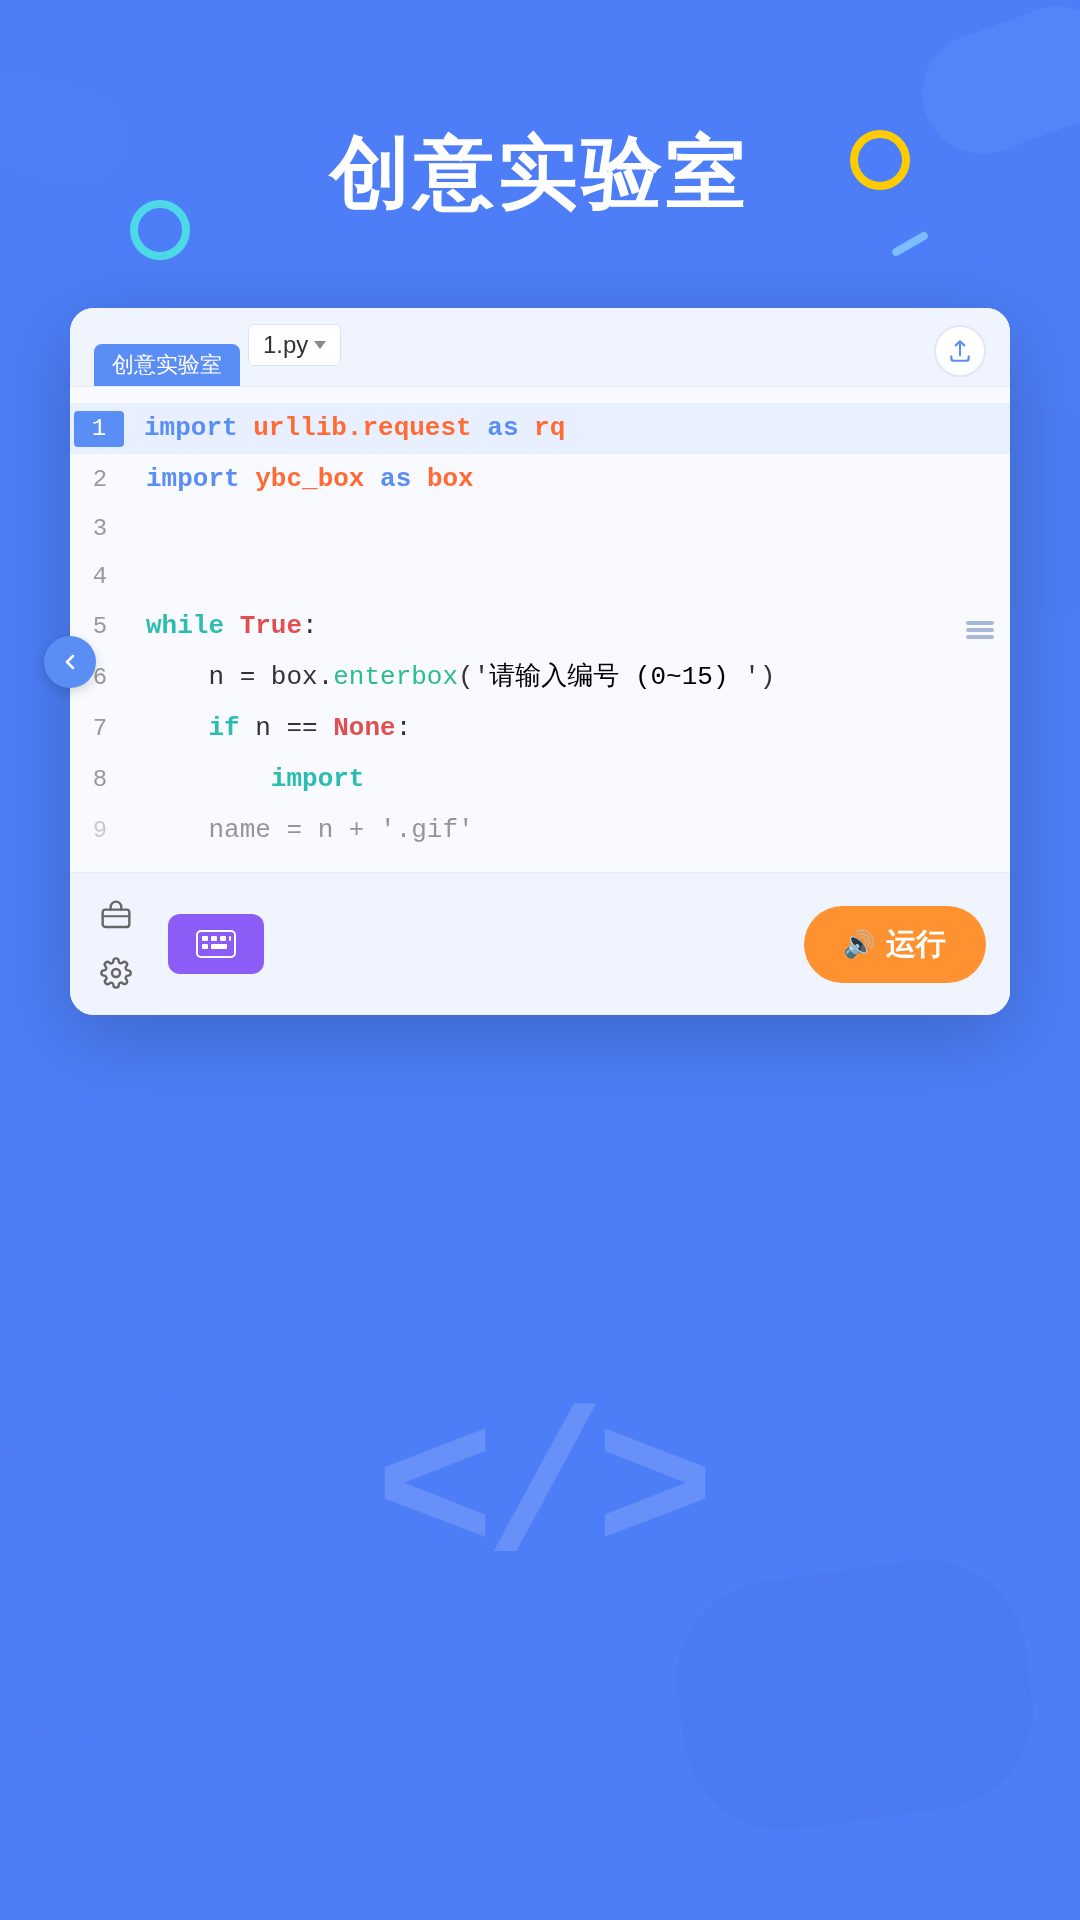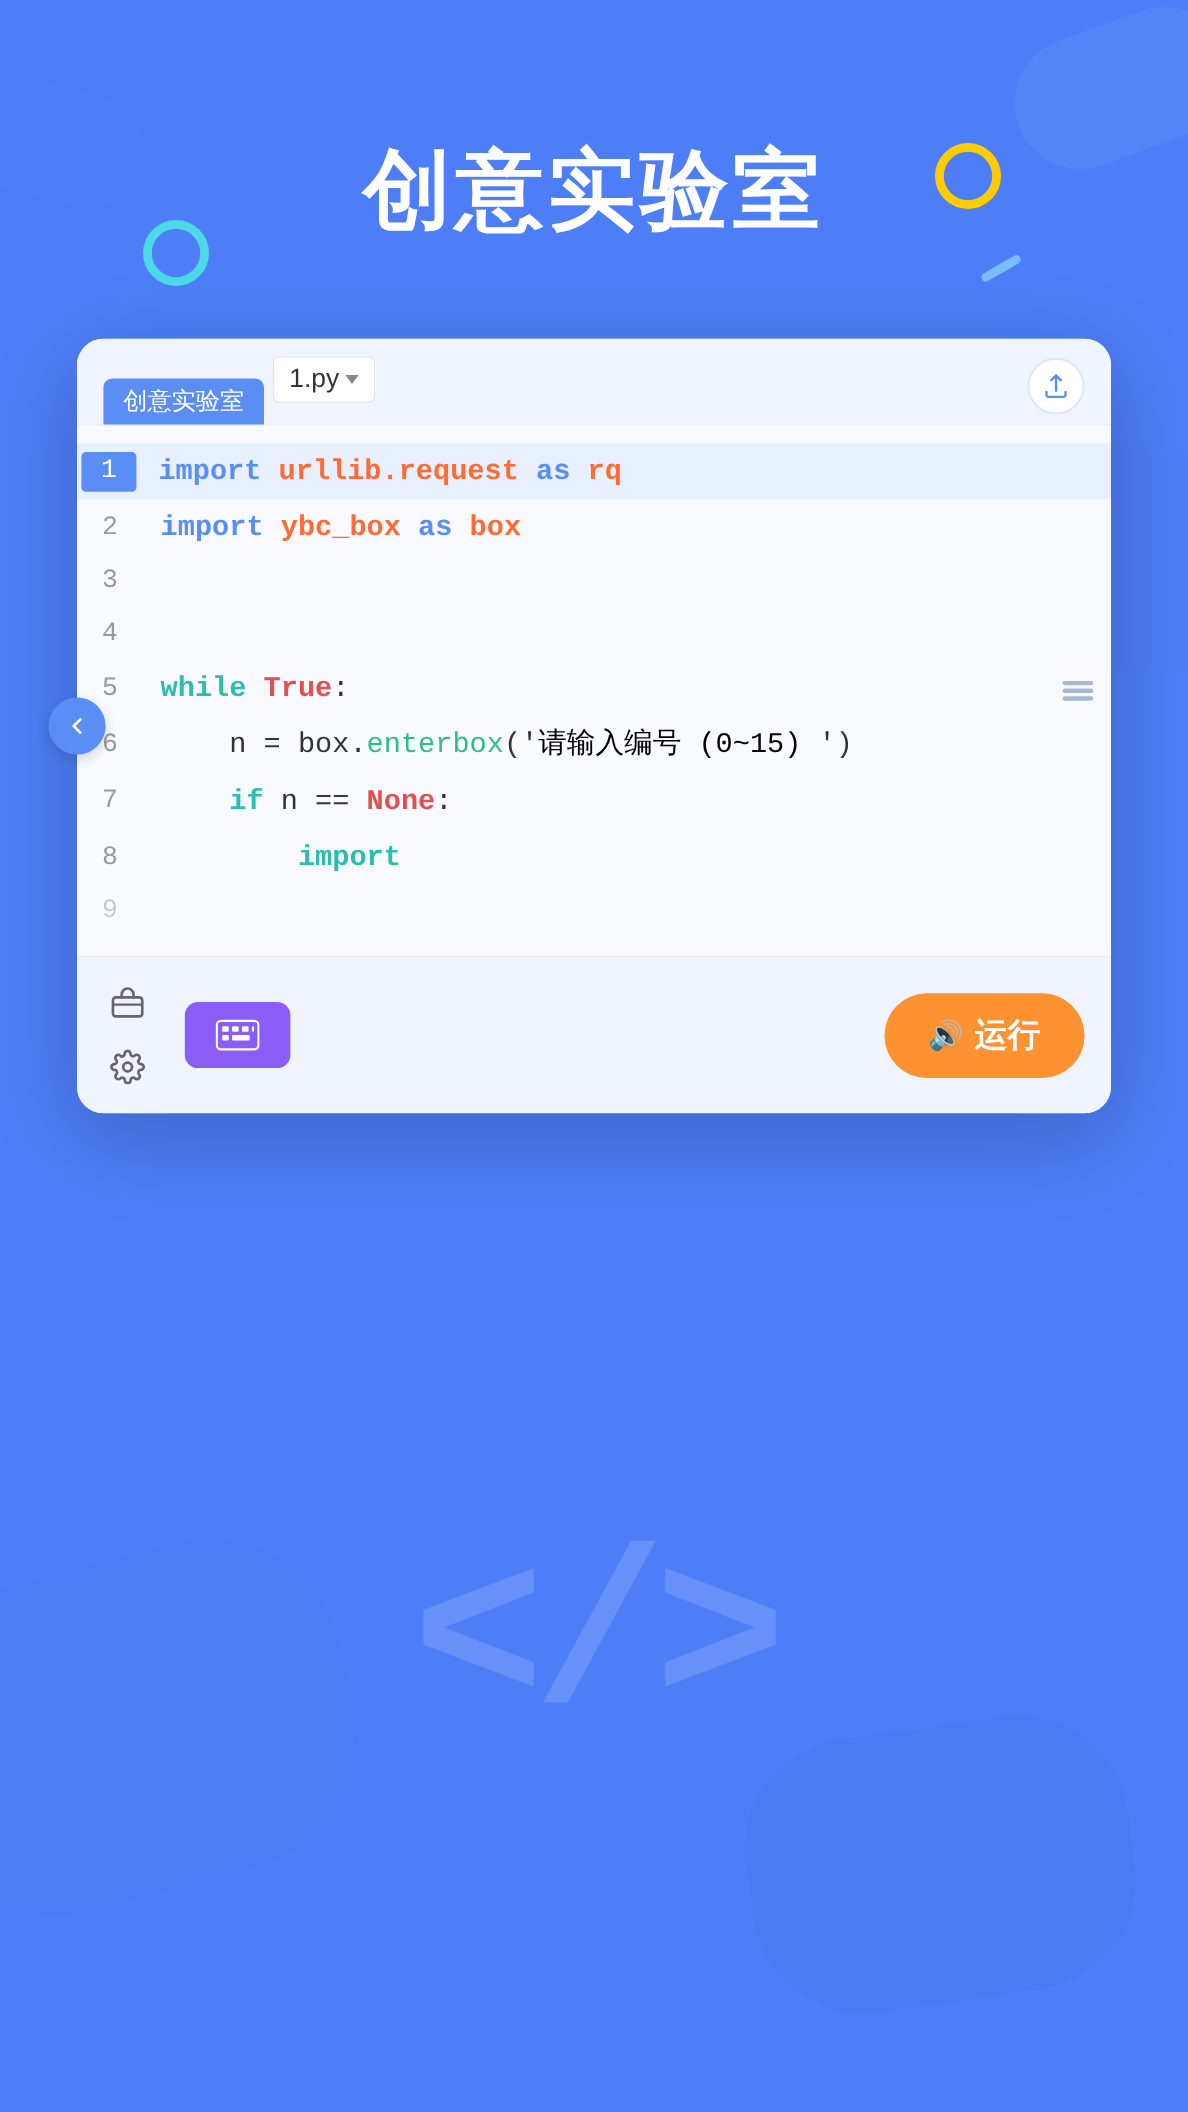--- a/index.html
+++ b/index.html
@@ -432,20 +432,21 @@
       <div class="code-line">
         <span class="line-num">7</span>
         <span class="code-content">&nbsp;&nbsp;&nbsp;&nbsp;<span class="kw-teal">if</span> <span class="kw-dark">n == </span><span class="kw-red">None</span><span class="kw-dark">:</span></span>
       </div>
       <div class="code-line">
         <span class="line-num">8</span>
         <span class="code-content">&nbsp;&nbsp;&nbsp;&nbsp;&nbsp;&nbsp;&nbsp;&nbsp;<span class="kw-teal">import</span></span>
       </div>
       <div class="code-line" style="opacity:0.5;">
         <span class="line-num">9</span>
+        <span class="code-content">&nbsp;&nbsp;&nbsp;&nbsp;<span class="kw-dark">name = n + '.gif'</span></span>
       </div>
 
       <div class="scroll-indicator">
         <div class="scroll-line"></div>
         <div class="scroll-line"></div>
         <div class="scroll-line"></div>
       </div>
     </div>
 
     <div class="card-footer">

